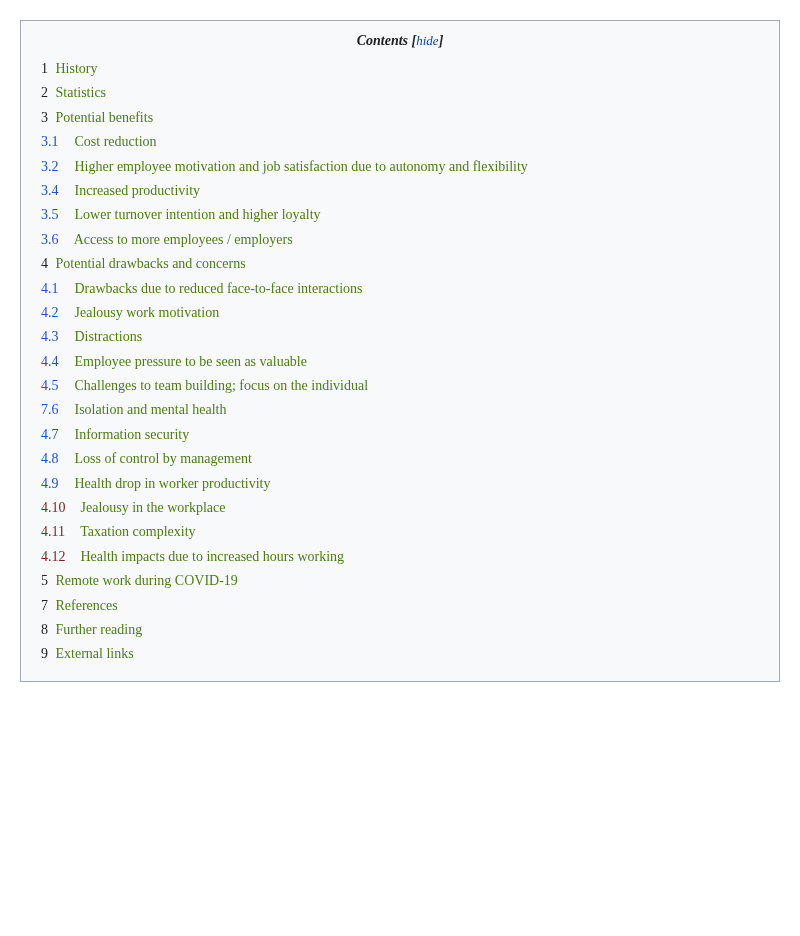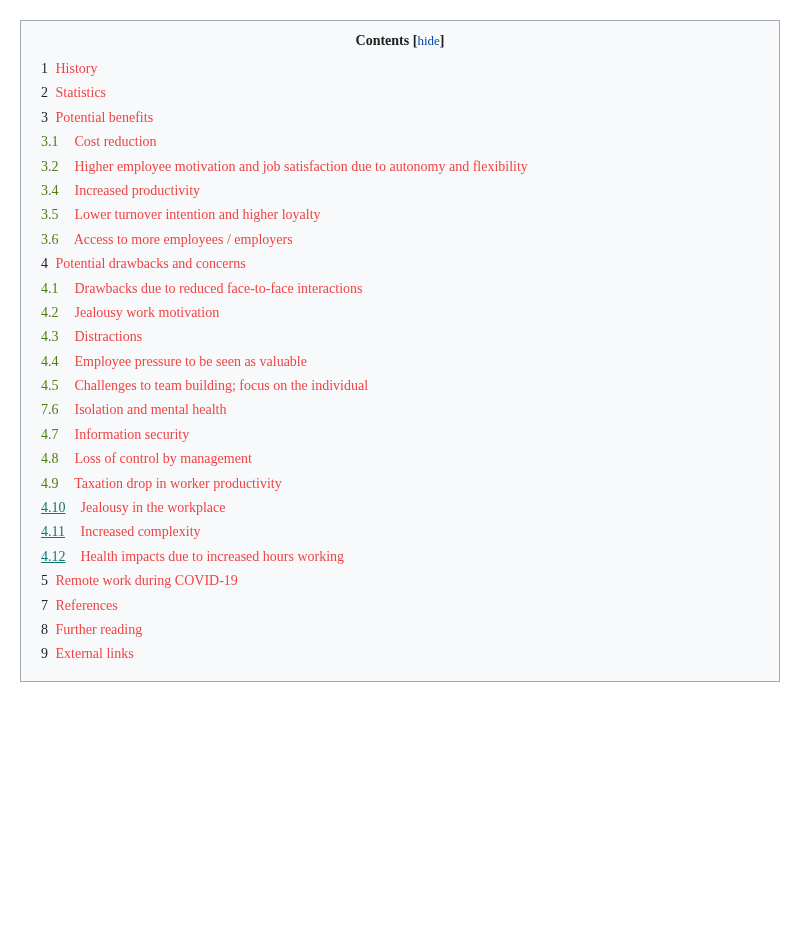--- a/index.html
+++ b/index.html
@@ -28,20 +28,21 @@
       min-width: 340px;
       max-width: 780px;
       width: 100%;
     }
 
     .toc-title {
       text-align: center;
       font-weight: bold;
       font-size: 14px;
       margin-bottom: 8px;
+      font-style: italic;
     }
 
     .toc-title .hide-link {
       font-weight: normal;
       font-size: 13px;
       color: #0645ad;
       text-decoration: none;
     }
 
     .toc-list {
@@ -60,38 +61,37 @@
     }
 
     .toc-item-sub {
       padding-left: 28px;
       font-size: 14px;
     }
 
     .toc-item-sub .num {
       display: inline-block;
       min-width: 30px;
-      color: #4d7c0f;
+      color: #1d4ed8;
     }
 
     .toc-item-top .num {
       color: #202122;
       margin-right: 4px;
     }
 
     a.toc-link {
-      color: #ef4444;
+      color: #4d7c0f;
       text-decoration: none;
     }
 
     .toc-item-sub .num-wide {
       display: inline-block;
       min-width: 36px;
-      color: #0f766e;
-      text-decoration: underline;
+      color: #7f1d1d;
     }
   </style>
 </head>
 <body>
 
 <div class="toc-box">
   <div class="toc-title">
     <strong>Contents</strong>
     <span> [</span><a href="#" class="hide-link">hide</a><span>]</span>
   </div>
@@ -166,29 +166,29 @@
     <li class="toc-item-sub">
       <span class="num">4.7</span>
       <a href="#" class="toc-link">Information security</a>
     </li>
     <li class="toc-item-sub">
       <span class="num">4.8</span>
       <a href="#" class="toc-link">Loss of control by management</a>
     </li>
     <li class="toc-item-sub">
       <span class="num">4.9</span>
-      <a href="#" class="toc-link">Taxation drop in worker productivity</a>
+      <a href="#" class="toc-link">Health drop in worker productivity</a>
     </li>
     <li class="toc-item-sub">
       <span class="num-wide">4.10</span>
       <a href="#" class="toc-link">Jealousy in the workplace</a>
     </li>
     <li class="toc-item-sub">
       <span class="num-wide">4.11</span>
-      <a href="#" class="toc-link">Increased complexity</a>
+      <a href="#" class="toc-link">Taxation complexity</a>
     </li>
     <li class="toc-item-sub">
       <span class="num-wide">4.12</span>
       <a href="#" class="toc-link">Health impacts due to increased hours working</a>
     </li>
 
     <li class="toc-item-top">
       <span class="num">5</span>
       <a href="#" class="toc-link">Remote work during COVID-19</a>
     </li>

